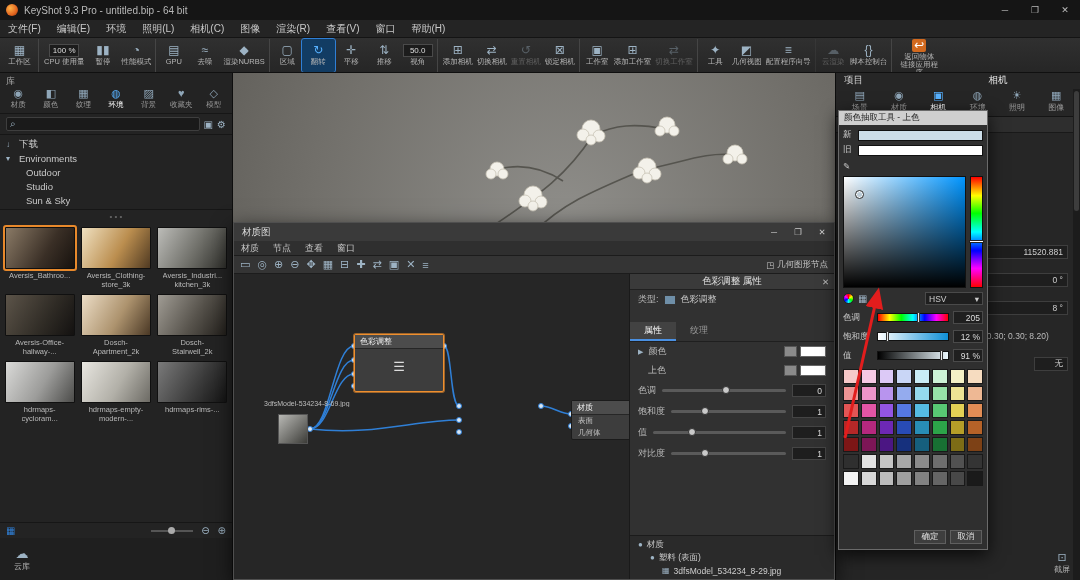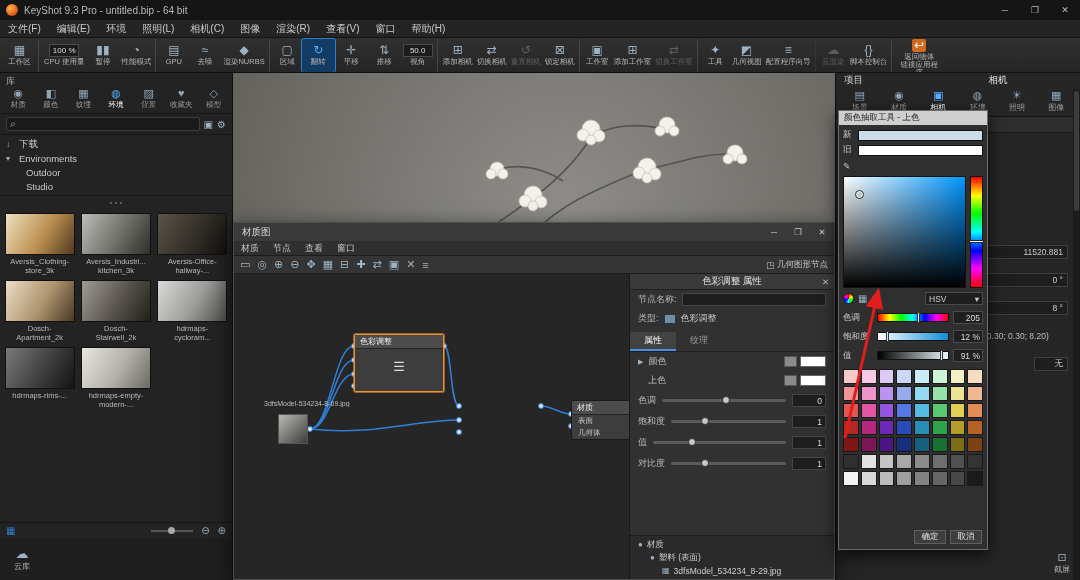--- a/index.html
+++ b/index.html
@@ -86,21 +86,21 @@
 .tex-label{position:absolute;font-size:7px;color:#bdbdbd;width:88px;overflow:hidden;text-overflow:ellipsis;white-space:nowrap;z-index:2}
 .tex-thumb{position:absolute;width:30px;height:30px;background:linear-gradient(135deg,#b8b8b4,#6f6f6b 60%,#3c3c38);border:1px solid #555;z-index:2}
 #conn-svg{position:absolute;inset:0;z-index:1}
 .mg-panel{width:205px;background:#313131;border-left:1px solid #1a1a1a;display:flex;flex-direction:column;font-size:9px}
 .pp-head{height:16px;display:flex;align-items:center;padding:0 6px;background:#3a3a3a;border-bottom:1px solid #202020;color:#e2e2e2;font-size:9.5px;justify-content:center;position:relative}
 .pp-head .x{position:absolute;right:5px;font-size:8.5px;color:#bbb}
 .pp-row{display:flex;align-items:center;gap:5px;padding:3px 8px}
 .pp-label{color:#b9b9b9}
 .pp-input{flex:1;height:13px;background:#1e1e1e;border:1px solid #454545}
 .pp-type-icon{width:12px;height:10px;background:#6f8fa8;border:1px solid #333}
-.pp-tabs{display:flex;border-bottom:1px solid #1f1f1f;margin-top:4px}
+.pp-tabs{display:flex;border-bottom:1px solid #1f1f1f;margin-top:13px}
 .pp-tab{padding:2px 14px;color:#9b9b9b}
 .pp-tab.selected{background:#424242;color:#fff;border-bottom:2px solid #4a90e2}
 .swatch{width:26px;height:11px;background:#fff;border:1px solid #666}
 .texbtn{width:13px;height:11px;background:#8a8a8a;border:1px solid #555}
 .pp-sliders .slider-row{display:flex;align-items:center;gap:6px;padding:4px 8px}
 .strack{flex:1;height:3px;background:#5a5a5a;border-radius:2px;position:relative}
 .sthumb{position:absolute;top:-3px;width:8px;height:8px;background:#c9c9c9;border-radius:50%;border:1px solid #333}
 .pp-sliders>div:nth-child(1) .sthumb{left:48%}
 .pp-sliders>div:nth-child(2) .sthumb{left:26%}
 .pp-sliders>div:nth-child(3) .sthumb{left:26%}
@@ -421,24 +421,32 @@
         <span>Environments</span>
       </div>
         <div class="tree-row child">
 
         <span>Outdoor</span>
       </div>
         <div class="tree-row child">
 
         <span>Studio</span>
       </div>
+        <div class="tree-row child">
+
+        <span>Sun &amp; Sky</span>
+      </div>
       </div>
     <div class="dots">• • •</div>
     <div class="thumb-grid">
 
+    <div class="thumb selected">
+        <div class="timg" style="background: linear-gradient(120deg, rgb(138, 122, 102), rgb(58, 47, 38) 60%, rgb(23, 18, 14));"></div>
+        <div class="tname">Aversis_Bathroo...</div>
+      </div>
         <div class="thumb">
         <div class="timg" style="background: linear-gradient(120deg, rgb(239, 224, 192), rgb(187, 142, 79) 55%, rgb(80, 58, 34));"></div>
         <div class="tname">Aversis_Clothing-
 store_3k</div>
       </div>
         <div class="thumb">
         <div class="timg" style="background: linear-gradient(120deg, rgb(188, 188, 184), rgb(112, 112, 106) 55%, rgb(46, 46, 42));"></div>
         <div class="tname">Aversis_Industri...
 kitchen_3k</div>
       </div>
@@ -456,27 +464,27 @@
         <div class="timg" style="background: linear-gradient(120deg, rgb(160, 156, 148), rgb(87, 83, 76) 55%, rgb(34, 31, 27));"></div>
         <div class="tname">Dosch-
 Stairwell_2k</div>
       </div>
         <div class="thumb">
         <div class="timg" style="background: linear-gradient(120deg, rgb(218, 218, 216), rgb(156, 156, 154) 55%, rgb(76, 76, 74));"></div>
         <div class="tname">hdrmaps-
 cycloram...</div>
       </div>
         <div class="thumb">
-        <div class="timg" style="background: linear-gradient(120deg, rgb(122, 122, 122), rgb(58, 58, 58) 60%, rgb(20, 20, 20));"></div>
-        <div class="tname">hdrmaps-rims-...</div>
-      </div>
-        <div class="thumb">
         <div class="timg" style="background: linear-gradient(120deg, rgb(232, 230, 224), rgb(178, 176, 168) 55%, rgb(108, 106, 100));"></div>
         <div class="tname">hdrmaps-empty-
 modern-...</div>
+      </div>
+        <div class="thumb">
+        <div class="timg" style="background: linear-gradient(120deg, rgb(122, 122, 122), rgb(58, 58, 58) 60%, rgb(20, 20, 20));"></div>
+        <div class="tname">hdrmaps-rims-...</div>
       </div>
       </div>
     <div class="lib-bottom">
       <span class="lib-grid-icon">▦</span>
       <span class="lib-slider">
           <span class="knob"></span>
         </span>
       <span class="sicon">⊖</span>
       <span class="sicon">⊕</span>
     </div>
@@ -563,24 +571,20 @@
 
           <div class="nrow">表面</div>
               <div class="nrow">几何体</div>
             </div>
         </div>
       </div>
       <div class="mg-panel">
         <div class="pp-head">
           <span>色彩调整 属性</span>
           <span class="x">✕</span>
-        </div>
-        <div class="pp-row">
-          <span class="pp-label">节点名称:</span>
-          <span class="pp-input"></span>
         </div>
         <div class="pp-row">
           <span class="pp-label">类型:</span>
           <span class="pp-type-icon"></span>
           <span>色彩调整</span>
         </div>
         <div class="pp-tabs">
 
         <span class="pp-tab selected">属性</span>
             <span class="pp-tab">纹理</span>

